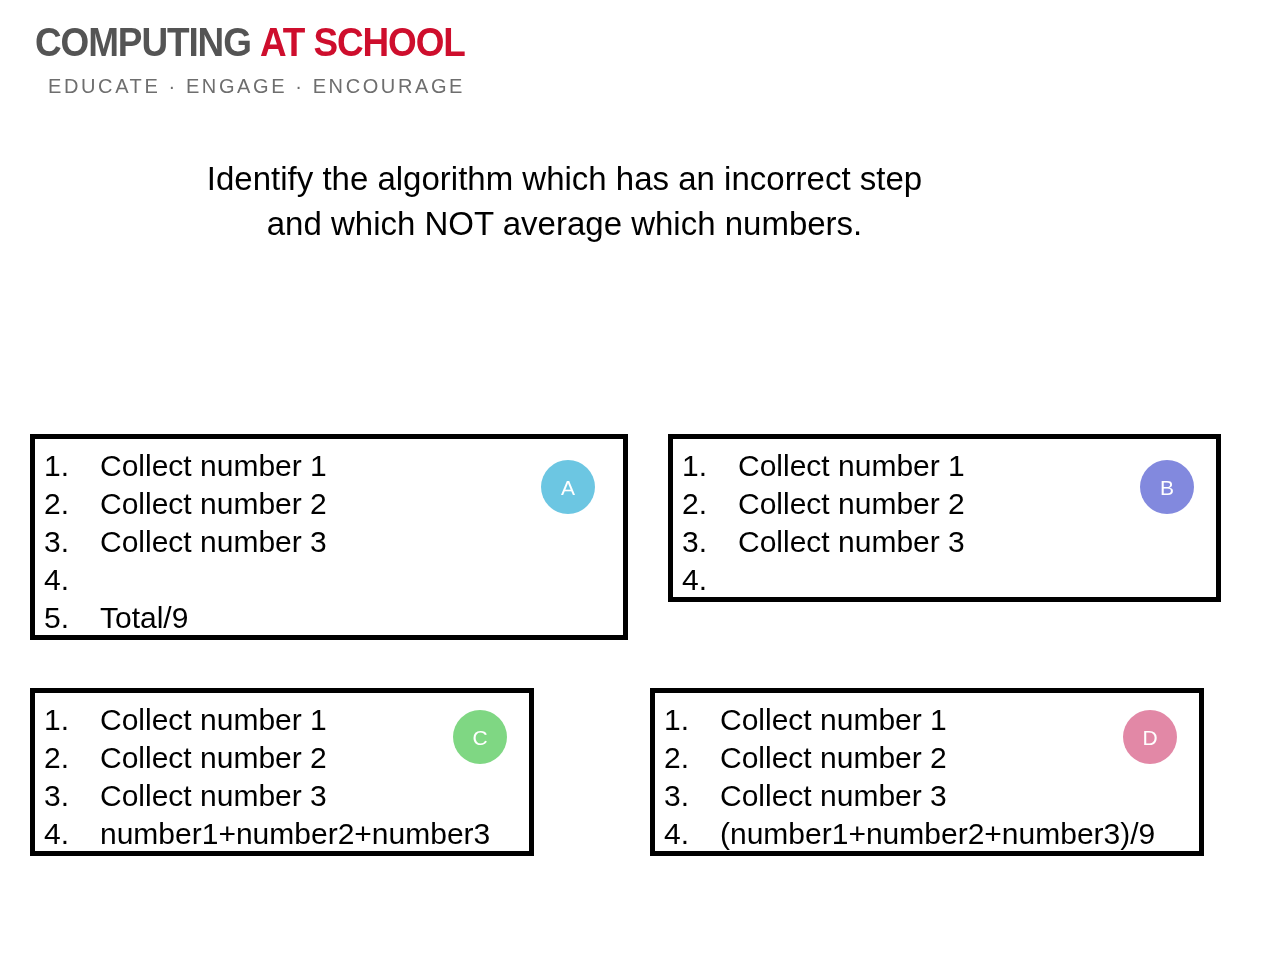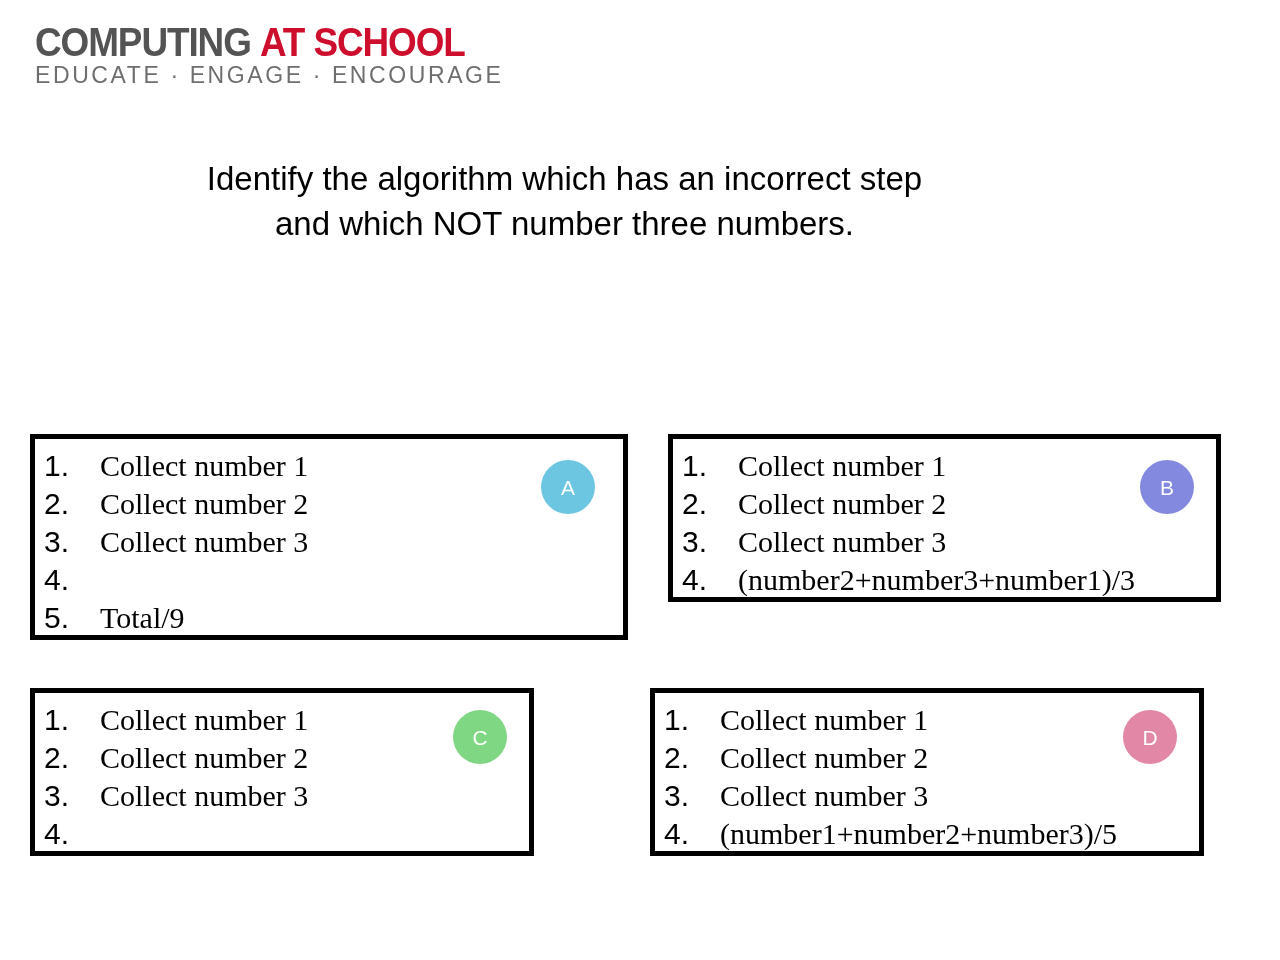--- a/index.html
+++ b/index.html
@@ -29,24 +29,24 @@
     font-size: 41px;
     line-height: 44px;
     letter-spacing: -1.2px;
     transform: scaleX(0.90);
     transform-origin: left center;
     white-space: nowrap;
   }
   .logo-part-1 { color: #545454; }
   .logo-part-2 { color: #ce0e2d; }
   #logo-tagline {
-    margin-top: 0;
+    margin-top: 11px;
     font-family: "Liberation Sans", sans-serif;
     font-weight: normal;
-    font-size: 23px;
+    font-size: 20px;
     line-height: 22px;
     letter-spacing: 2.6px;
     color: #6e6e6e;
     white-space: nowrap;
   }
 
   
   #question-title {
     position: absolute;
     left: 0;
@@ -76,21 +76,21 @@
     display: flex;
     font-size: 30px;
     line-height: 38px;
     color: #000000;
     white-space: nowrap;
   }
   .step-num {
     width: 56px;
     flex: 0 0 56px;
   }
-  .step-text { flex: 0 1 auto; font-family: Liberation Serif, serif; }
+  .step-text { flex: 0 1 auto; }
 
   .option-badge {
     position: absolute;
     width: 54px;
     height: 54px;
     border-radius: 50%;
     display: flex;
     align-items: center;
     justify-content: center;
     color: #ffffff;
@@ -121,21 +121,21 @@
 
 <div id="logo">
   <div id="logo-wordmark">
     <span class="logo-part-1">COMPUTING</span><span>&nbsp;</span><span class="logo-part-2">AT SCHOOL</span>
   </div>
   <div id="logo-tagline">EDUCATE · ENGAGE · ENCOURAGE</div>
 </div>
 
 <div id="question-title">
   <div>Identify the algorithm which has an incorrect step</div>
-  <div><span>and which </span><span class="emphasis">NOT</span><span> number three numbers.</span></div>
+  <div><span>and which </span><span class="emphasis">NOT</span><span> average which numbers.</span></div>
 </div>
 
 <div class="option-box" id="option-a">
   <ul class="steps-list">
     <li class="step-item">
         <span class="step-num">1.</span>
         <span class="step-text">Collect number 1</span>
       </li>
     <li class="step-item">
         <span class="step-num">2.</span>
@@ -165,21 +165,20 @@
     <li class="step-item">
         <span class="step-num">2.</span>
         <span class="step-text">Collect number 2</span>
       </li>
     <li class="step-item">
         <span class="step-num">3.</span>
         <span class="step-text">Collect number 3</span>
       </li>
     <li class="step-item">
         <span class="step-num">4.</span>
-        <span class="step-text">(number2+number3+number1)/3</span>
       </li>
   </ul>
   <div class="option-badge">B</div>
 </div>
 
 <div class="option-box" id="option-c">
   <ul class="steps-list">
     <li class="step-item">
         <span class="step-num">1.</span>
         <span class="step-text">Collect number 1</span>
@@ -187,20 +186,21 @@
     <li class="step-item">
         <span class="step-num">2.</span>
         <span class="step-text">Collect number 2</span>
       </li>
     <li class="step-item">
         <span class="step-num">3.</span>
         <span class="step-text">Collect number 3</span>
       </li>
     <li class="step-item">
         <span class="step-num">4.</span>
+        <span class="step-text">number1+number2+number3</span>
       </li>
   </ul>
   <div class="option-badge">C</div>
 </div>
 
 <div class="option-box" id="option-d">
   <ul class="steps-list">
     <li class="step-item">
         <span class="step-num">1.</span>
         <span class="step-text">Collect number 1</span>
@@ -208,17 +208,17 @@
     <li class="step-item">
         <span class="step-num">2.</span>
         <span class="step-text">Collect number 2</span>
       </li>
     <li class="step-item">
         <span class="step-num">3.</span>
         <span class="step-text">Collect number 3</span>
       </li>
     <li class="step-item">
         <span class="step-num">4.</span>
-        <span class="step-text">(number1+number2+number3)/5</span>
+        <span class="step-text">(number1+number2+number3)/9</span>
       </li>
   </ul>
   <div class="option-badge">D</div>
 </div>
 
 </body></html>

